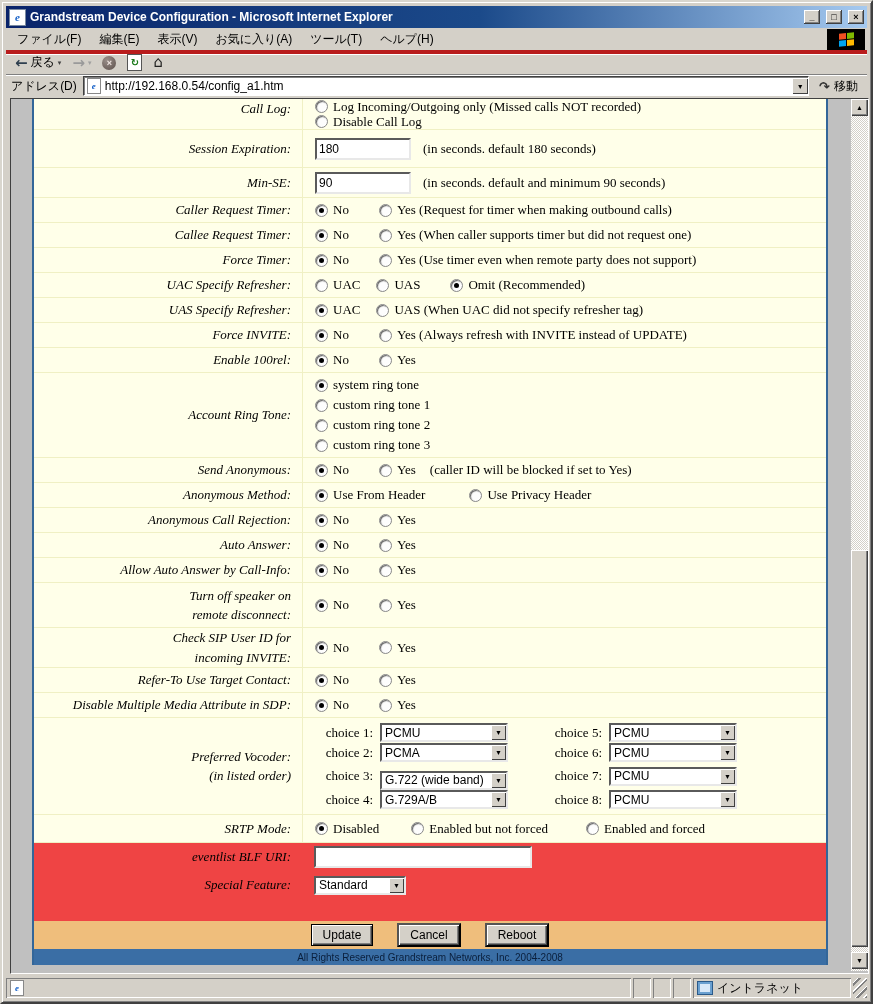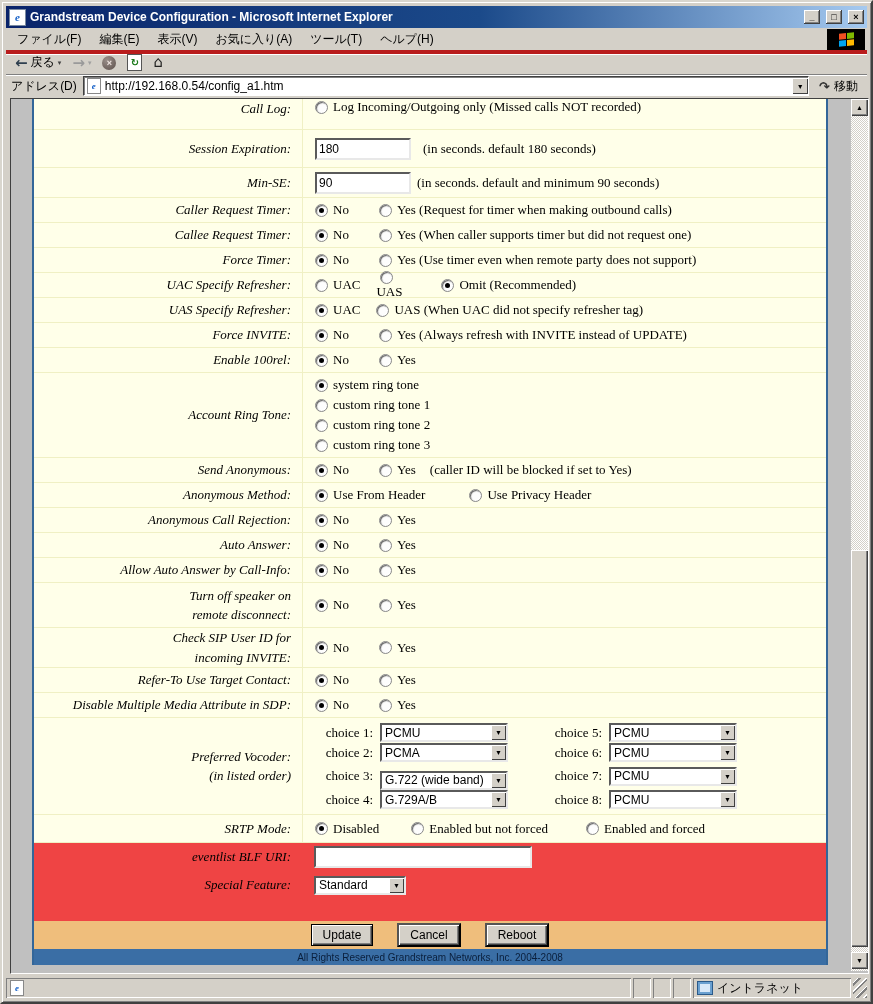--- a/index.html
+++ b/index.html
@@ -144,41 +144,47 @@
             <div class="fl">
               <span>Call Log:</span>
             </div>
             <div class="fc">
               <div class="fline">
                 <span class="rgroup">
                   <span class="rb"></span>
                   <span>Log Incoming/Outgoing only (Missed calls NOT recorded)</span>
                 </span>
               </div>
+              <div class="fline">
+                <span class="rgroup">
+                  <span class="rb"></span>
+                  <span>Disable Call Log</span>
+                </span>
+              </div>
             </div>
           </div>
           <div class="frow" style="height: 38px;">
             <div class="fl">
               <span>Session Expiration:</span>
             </div>
             <div class="fc">
               <div class="fline">
                 <input class="ti" type="text" value="180" style="width: 88px;">
                 <span class="note" style="margin-left: 12px;">(in seconds. default 180 seconds)</span>
               </div>
             </div>
           </div>
           <div class="frow" style="height: 30px;">
             <div class="fl">
               <span>Min-SE:</span>
             </div>
             <div class="fc">
               <div class="fline">
                 <input class="ti" type="text" value="90" style="width: 88px;">
-                <span class="note" style="margin-left: 6px;">(in seconds. default and minimum 90 seconds)</span>
+                <span class="note" style="margin-left: 12px;">(in seconds. default and minimum 90 seconds)</span>
               </div>
             </div>
           </div>
           <div class="frow" style="height: 25px;">
             <div class="fl">
               <span>Caller Request Timer:</span>
             </div>
             <div class="fc">
               <div class="fline">
                 <span class="rgroup" style="margin-right: 30px;">
@@ -229,21 +235,21 @@
           <div class="frow" style="height: 25px;">
             <div class="fl">
               <span>UAC Specify Refresher:</span>
             </div>
             <div class="fc">
               <div class="fline">
                 <span class="rgroup" style="margin-right: 16px;">
                   <span class="rb"></span>
                   <span>UAC</span>
                 </span>
-                <span class="rgroup" style="margin-right: 39px; flex-direction: column;">
+                <span class="rgroup" style="margin-right: 30px;">
                   <span class="rb"></span>
                   <span>UAS</span>
                 </span>
                 <span class="rgroup">
                   <span class="rb on"></span>
                   <span>Omit (Recommended)</span>
                 </span>
               </div>
             </div>
           </div>

